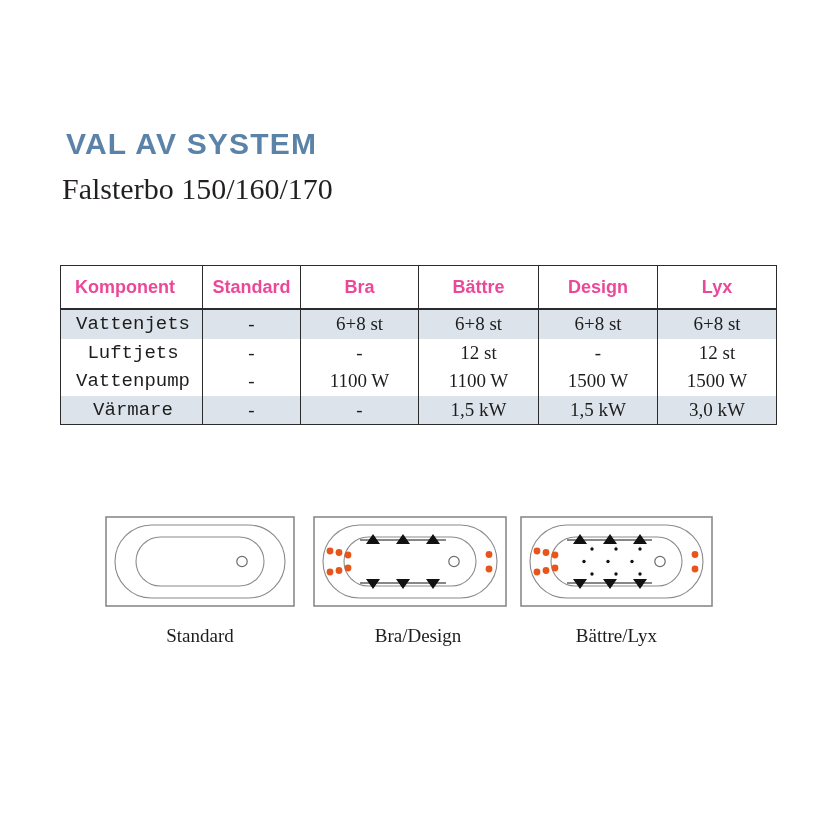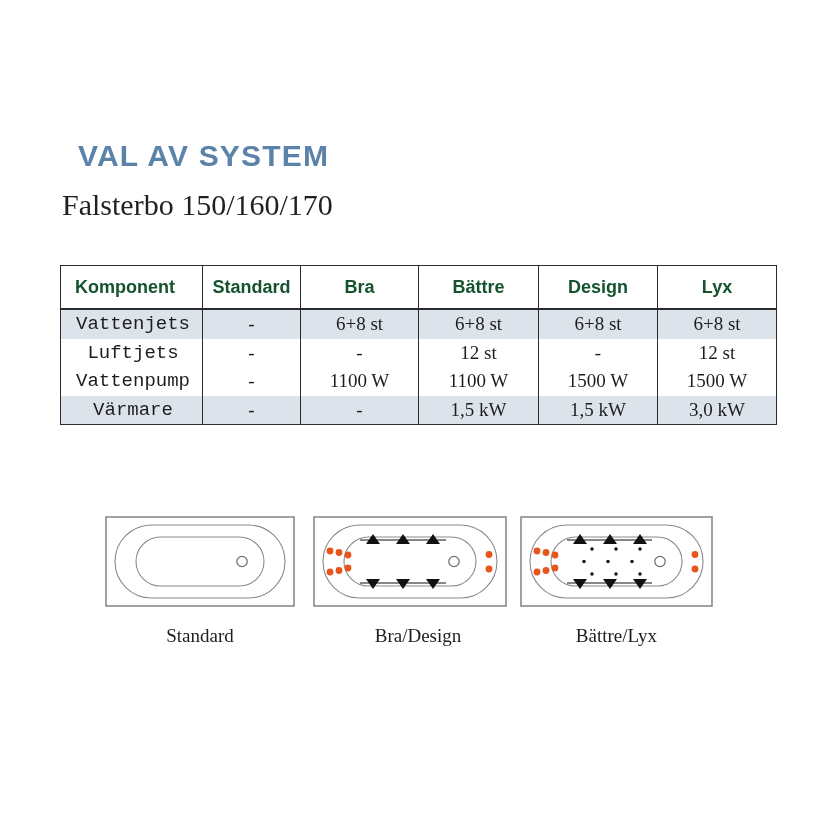--- a/index.html
+++ b/index.html
@@ -22,21 +22,21 @@
     top: 124px;
     width: 700px;
   }
   #page-title {
     font-family: "Liberation Sans", sans-serif;
     font-weight: bold;
     font-size: 30px;
     letter-spacing: 1.2px;
     color: #5b82a8;
     line-height: 1.08;
-    margin: 16px;
+    margin: 4px;
   }
   #page-subtitle {
     font-family: "Liberation Serif", serif;
     font-size: 30px;
     color: #231f20;
     margin: 12px 0 0 0;
     line-height: 1.1;
   }
 
   
@@ -63,21 +63,21 @@
     border-left: 1px solid #2b2b2b;
     border-right: 1px solid #2b2b2b;
     padding: 0;
     text-align: center;
     vertical-align: middle;
   }
   table.spec-table thead th {
     font-family: "Liberation Sans", sans-serif;
     font-weight: bold;
     font-size: 18px;
-    color: #14532d;
+    color: #ec4899;
     height: 42px;
     background: #ffffff;
     border-top: 1px solid #2b2b2b;
     border-bottom: 2px solid #2b2b2b;
   }
   table.spec-table thead th.col-komponent {
     text-align: left;
     padding-left: 14px;
   }
   table.spec-table tbody td {

